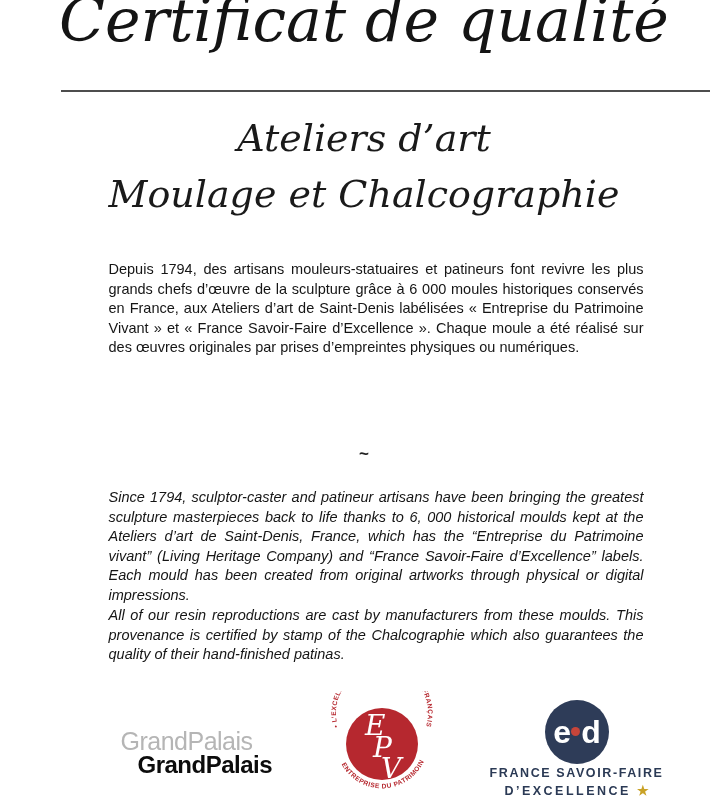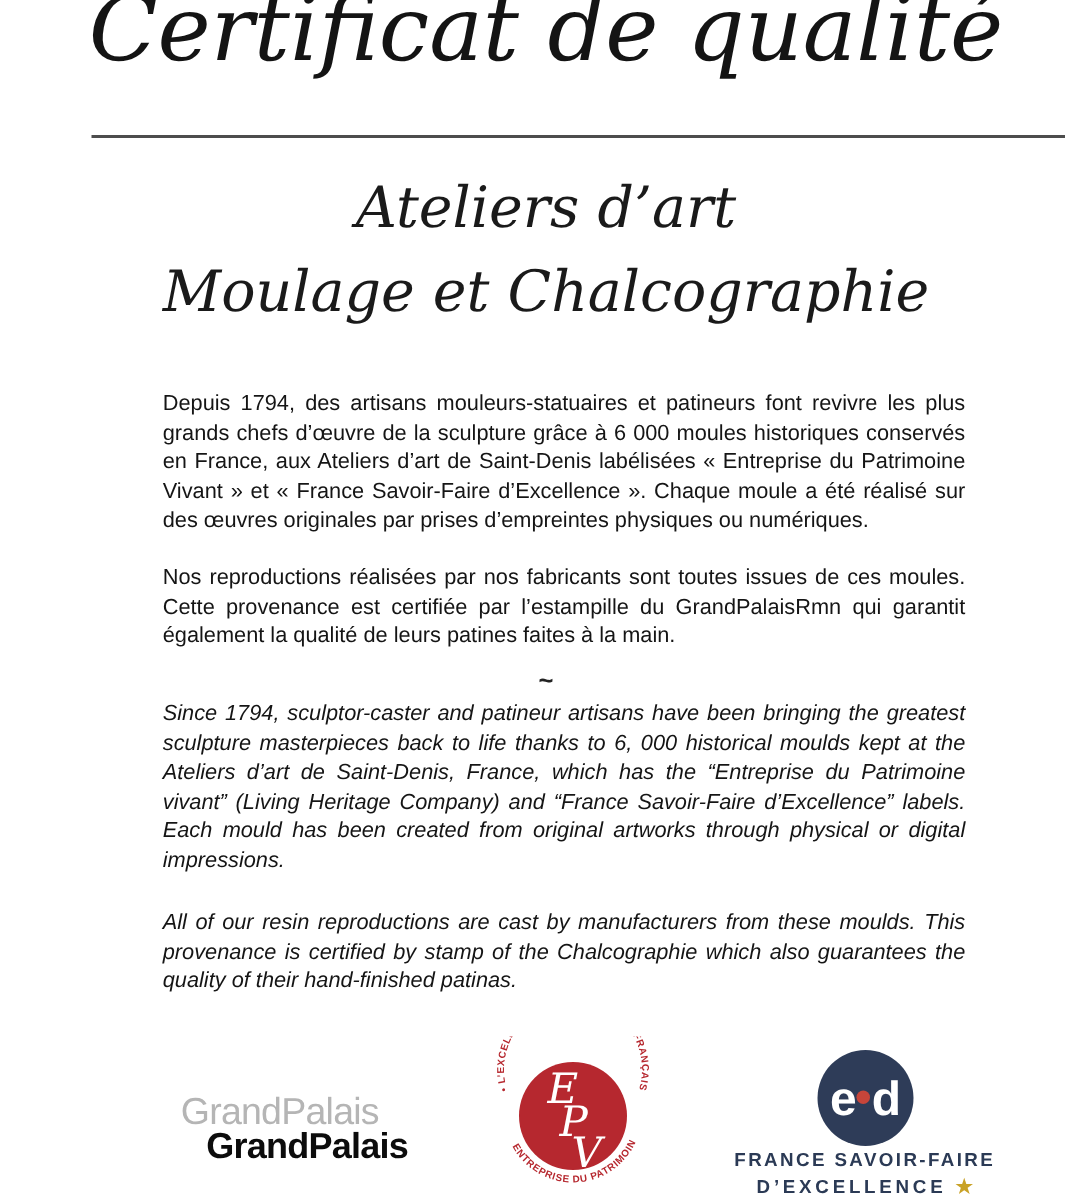--- a/index.html
+++ b/index.html
@@ -61,21 +61,21 @@
   .para-fr2 { top:376px; }
   .tilde-sep {
     position:absolute;
     top:444px; left:0; right:0;
     text-align:center;
     font-size:17px;
     font-weight:700;
     color:#222;
   }
   .para-en { font-style:italic; }
-  .para-en1 { top:467px; }
+  .para-en1 { top:488px; }
   .para-en2 { top:606px; }
   
   .logo-gp {
     position:absolute;
     top:730px; left:104px;
     line-height:23px;
     letter-spacing:-0.5px;
     white-space:nowrap;
   }
   .logo-gp .gp-line1 {
@@ -161,21 +161,20 @@
 <div class="page">
 
   <div class="doc-title">Certificat de qualité</div>
 
   <div class="title-rule"></div>
 
   <div class="doc-subtitle subtitle-1">Ateliers d’art</div>
   <div class="doc-subtitle subtitle-2">Moulage et Chalcographie</div>
 
   <p class="para para-fr1">Depuis 1794, des artisans mouleurs-statuaires et patineurs font revivre les plus grands chefs d’œuvre de la sculpture grâce à 6 000 moules historiques conservés en France, aux Ateliers d’art de Saint-Denis labélisées « Entreprise du Patrimoine Vivant » et « France Savoir-Faire d’Excellence ». Chaque moule a été réalisé sur des œuvres originales par prises d’empreintes physiques ou numériques.</p>
-  <p class="para para-fr2">Nos reproductions réalisées par nos fabricants sont toutes issues de ces moules. Cette provenance est certifiée par l’estampille du GrandPalaisRmn qui garantit également la qualité de leurs patines faites à la main.</p>
 
   <div class="tilde-sep">~</div>
 
   <p class="para para-en para-en1">Since 1794, sculptor-caster and patineur artisans have been bringing the greatest sculpture masterpieces back to life thanks to 6, 000 historical moulds kept at the Ateliers d’art de Saint-Denis, France, which has the “Entreprise du Patrimoine vivant” (Living Heritage Company) and “France Savoir-Faire d’Excellence” labels. Each mould has been created from original artworks through physical or digital impressions.</p>
   <p class="para para-en para-en2">All of our resin reproductions are cast by manufacturers from these moulds. This provenance is certified by stamp of the Chalcographie which also guarantees the quality of their hand-finished patinas.</p>
 
   <div class="logo-gp">
     <div class="gp-line1">GrandPalais</div>
     <div class="gp-line2">GrandPalais</div>
   </div>

